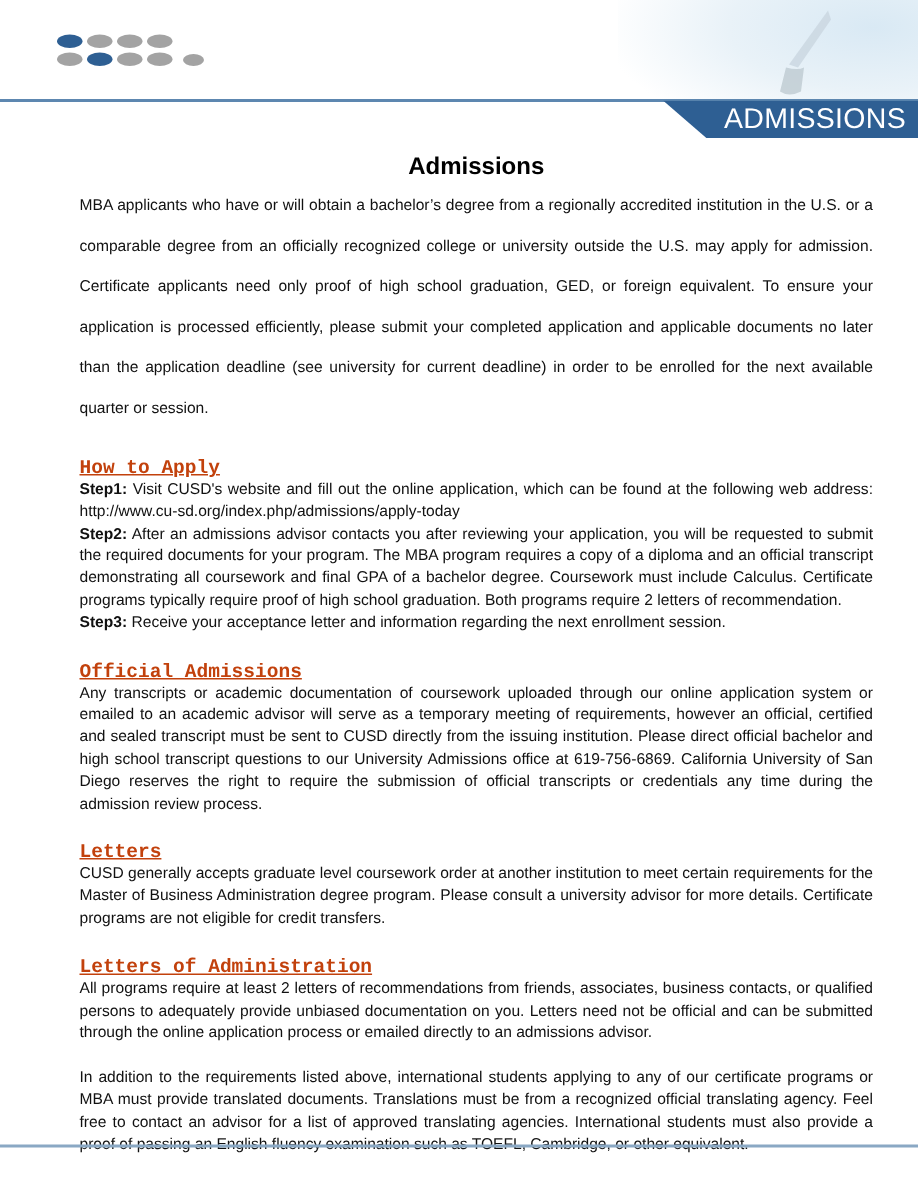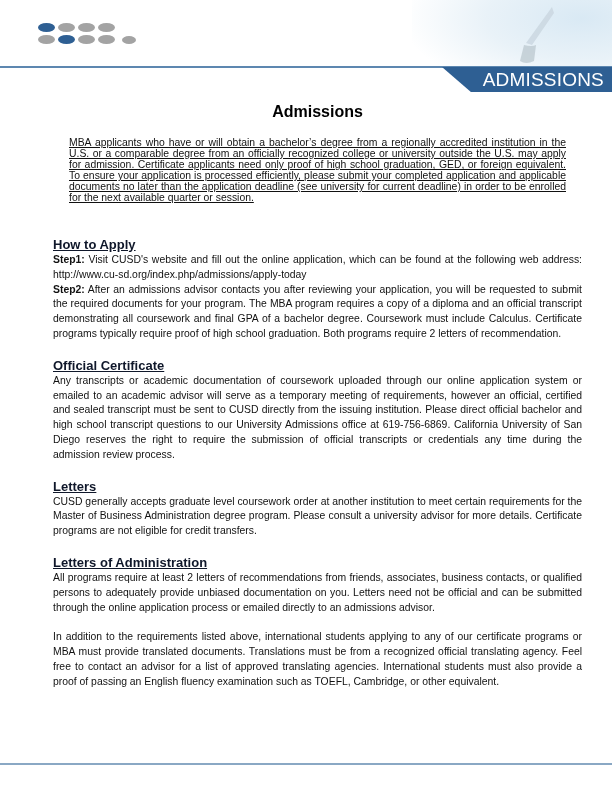--- a/index.html
+++ b/index.html
@@ -16,22 +16,22 @@
 
   .top-rule { position: absolute; left: 0; top: 66px; width: 612px; height: 2px; background: #5d87b0; }
 
   .banner { position: absolute; left: 442px; top: 67px; width: 170px; height: 25px;
     background: #2e5f93; clip-path: polygon(0 0, 100% 0, 100% 100%, 17% 100%); }
   .banner-text { position: absolute; right: 8px; top: 2px; color: #fff; font-size: 19px;
     letter-spacing: 0.2px; }
 
   .content { position: absolute; left: 53px; top: 103px; width: 529px; font-size: 10.4px; }
   .title { text-align: center; font-weight: bold; font-size: 16px; margin: 0 0 3px 0; color:#000; }
-  .intro { text-align: justify; line-height: 11px; margin: 16px; text-decoration: underline; }
-  .sec-head { font-size: 13px; text-decoration: underline; margin: 0; line-height: 17px; color:#0f172a; }
+  .intro { text-align: justify; line-height: 27px; margin: 0; }
+  .sec-head { font-size: 13px; text-decoration: underline; margin: 0; line-height: 17px; color:#c2410c;font-family:Liberation Mono, monospace; }
   .sec-body { text-align: justify; line-height: 14.8px; margin: 0; }
   .step-label { font-weight: bold; }
 
   .bottom-rule { position: absolute; left: 0; top: 763px; width: 612px; height: 2px; background: #8aa8c4; }
   .footer { position: absolute; right: 26px; top: 807px; font-size: 8.5px; color: #8c8c8c; letter-spacing: 0.2px; }
 </style>
 </head>
 <body>
 
 <div class="logo">
@@ -64,23 +64,26 @@
   <p class="intro">MBA applicants who have or will obtain a bachelor’s degree from a regionally accredited institution in the U.S. or a comparable degree from an officially recognized college or university outside the U.S. may apply for admission.  Certificate applicants need only proof of high school graduation, GED, or foreign equivalent.  To ensure your application is processed efficiently, please submit your completed application and applicable documents no later than the application deadline (see university for current deadline) in order to be enrolled for the next available quarter or session.</p>
 
   <div style="height:17px"></div>
   <h2 class="sec-head">How to Apply</h2>
   <p class="sec-body">
     <span class="step-label">Step1:</span><span> Visit CUSD's website and fill out the online application, which can be found at the following web address: http://www.cu-sd.org/index.php/admissions/apply-today</span>
   </p>
   <p class="sec-body">
     <span class="step-label">Step2:</span><span> After an admissions advisor contacts you after reviewing your application, you will be requested to submit the required documents for your program.  The MBA program requires a copy of a diploma and an official transcript demonstrating all coursework and final GPA of a bachelor degree.  Coursework must include Calculus.  Certificate programs typically require proof of high school graduation.  Both programs require 2 letters of recommendation.</span>
   </p>
+  <p class="sec-body">
+    <span class="step-label">Step3:</span><span> Receive your acceptance letter and information regarding the next enrollment session.</span>
+  </p>
 
   <div style="height:15px"></div>
-  <h2 class="sec-head">Official Certificate</h2>
+  <h2 class="sec-head">Official Admissions</h2>
   <p class="sec-body">Any transcripts or academic documentation of coursework uploaded through our online application system or emailed to an academic advisor will serve as a temporary meeting of requirements, however an official, certified and sealed transcript must be sent to CUSD directly from the issuing institution.  Please direct official bachelor and high school transcript questions to our University Admissions office at 619-756-6869.  California University of San Diego reserves the right to require the submission of official transcripts or credentials any time during the admission review process.</p>
 
   <div style="height:15px"></div>
   <h2 class="sec-head">Letters</h2>
   <p class="sec-body">CUSD generally accepts graduate level coursework order at another institution to meet certain requirements for the Master of Business Administration degree program.  Please consult a university advisor for more details.  Certificate programs are not eligible for credit transfers.</p>
 
   <div style="height:15px"></div>
   <h2 class="sec-head">Letters of Administration</h2>
   <p class="sec-body">All programs require at least 2 letters of recommendations from friends, associates, business contacts, or qualified persons to adequately provide unbiased documentation on you.  Letters need not be official and can be submitted through the online application process or emailed directly to an admissions advisor.</p>
 

